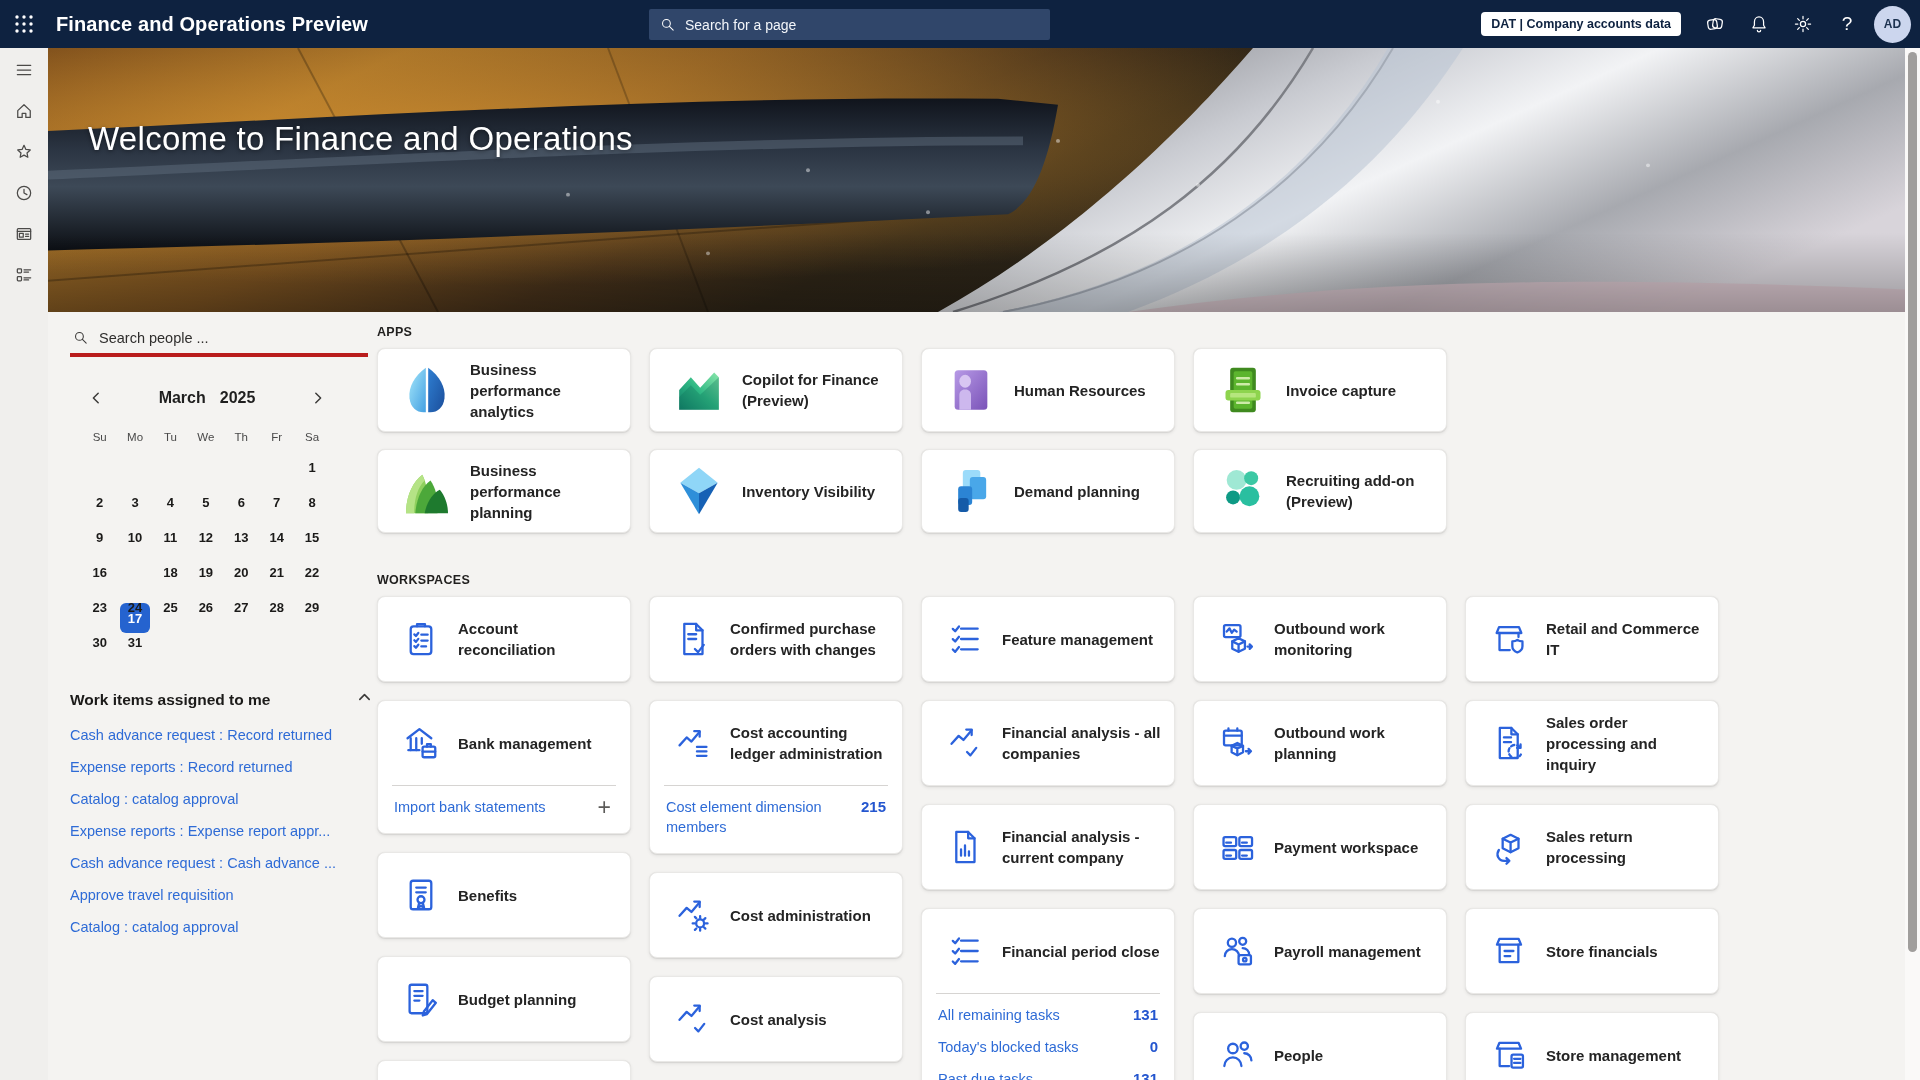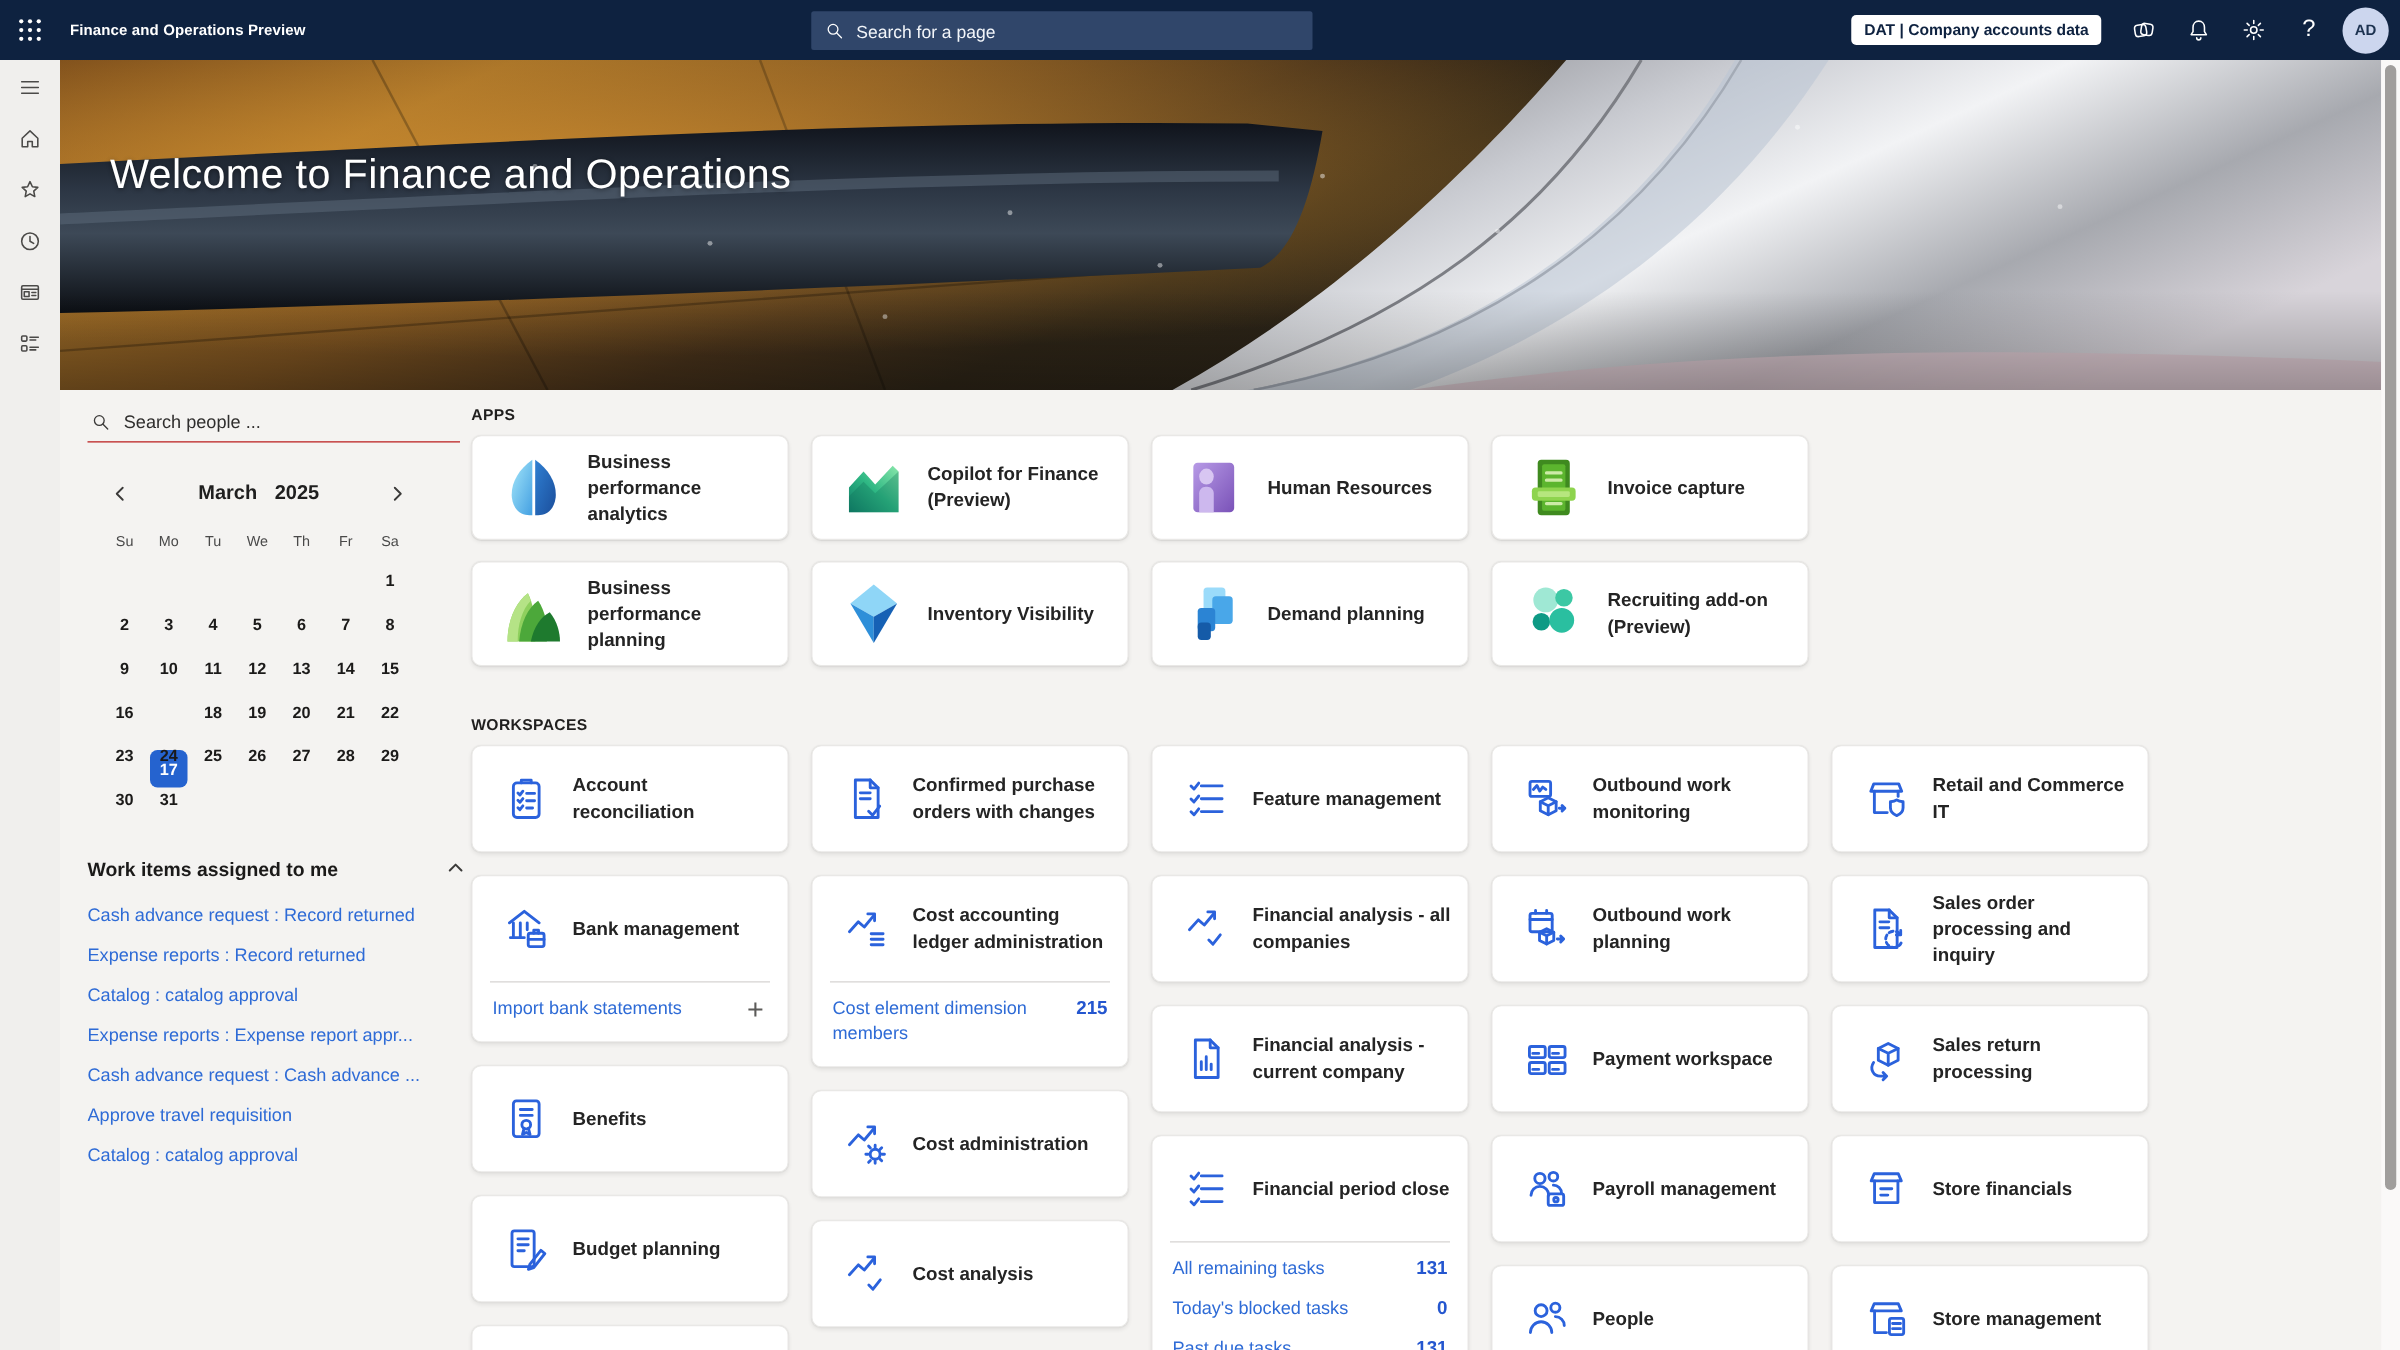--- a/index.html
+++ b/index.html
@@ -6,21 +6,21 @@
   html,body { margin:0; padding:0; }
   body {
     width:1920px; height:1080px; overflow:hidden; position:relative;
     font-family:"Liberation Sans","DejaVu Sans",sans-serif;
     background:var(--page-bg,#f4f3f1); color:#242424;
   }
   
   .topbar { position:absolute; left:0; top:0; right:0; height:48px;
     background:var(--header-bg,#0e2240); color:#fff; display:flex; align-items:center; z-index:30; }
   .waffle { width:48px; height:48px; display:grid; place-items:center; background:none; border:none; cursor:pointer; color:#fff; }
-  .app-title { font-size:12px; font-weight:700; margin-left:8px; white-space:nowrap; letter-spacing:.1px; }
+  .app-title { font-size:20px; font-weight:700; margin-left:8px; white-space:nowrap; letter-spacing:.1px; }
   .hsearch { position:absolute; left:649px; top:9px; width:401px; height:31px; background:#30466a;
     border-radius:2px; display:flex; align-items:center; padding:0 10px; gap:9px; font-size:14px; color:#f3f6fa; cursor:text; }
   .hsearch svg { width:16px; height:16px; stroke:#fff; }
   .hright { position:absolute; right:4px; top:0; height:48px; display:flex; align-items:center;padding-left:36px; }
   .env-badge { background:#fff; color:#0e2240; font-size:12.5px; font-weight:700; padding:5px 10px;
     border-radius:4px; margin-right:12px; white-space:nowrap; cursor:pointer; }
   .hbtn { width:44px; height:48px; display:grid; place-items:center; background:none; border:none; cursor:pointer; color:#fff; }
   .hbtn svg { width:20px; height:20px; stroke:#fff; fill:none; stroke-width:1.5; stroke-linecap:round; stroke-linejoin:round; }
   .qmark { font-size:19px; color:#fff; font-weight:400; }
   .avatar { width:37px; height:37px; border-radius:50%; background:#ccd6ee; color:#1c3250; display:grid;
@@ -32,21 +32,21 @@
   .rail svg { width:21px; height:21px; fill:none; stroke:currentColor; stroke-width:1.5; stroke-linecap:round; stroke-linejoin:round; }
   
   .content { position:absolute; left:48px; top:48px; width:1857px; bottom:0; }
   .hero { position:relative; height:264px; overflow:hidden; }
   .hero svg.art { position:absolute; inset:0; width:100%; height:100%; }
   .hero h1 { position:absolute; left:40px; top:72px; margin:0; color:#fff; font-size:33px; font-weight:300;
     letter-spacing:.3px; text-shadow:0 1px 4px rgba(0,0,0,.45); }
   .cols { display:flex; }
   
   .leftpanel { width:329px; flex:none; padding:13px 0 0 22px; }
-  .psearch { display:flex; align-items:center; gap:10px; width:298px; border-bottom:1px solid #b91c1c;
+  .psearch { display:flex; align-items:center; gap:10px; width:298px; border-bottom:4px solid #b91c1c;
     padding:4px 2px 7px 2px; color:#2f2e2d; font-size:14.5px; cursor:text; }
   .psearch svg { width:17px; height:17px; stroke:#3b3a39; fill:none; stroke-width:1.5; stroke-linecap:round; }
   .calendar { margin:27px 0 0 12px; width:250px; }
   .cal-head { display:flex; align-items:center;justify-content:flex-end; }
   .cal-title { flex:1; text-align:center; font-size:16px; font-weight:700; color:#1f1f1f; }
   .cal-title span { margin:0 7px; }
   .cal-nav { width:28px; height:28px; background:none; border:none; cursor:pointer; color:#3b3a39; display:grid; place-items:center; }
   .cal-nav svg { width:14px; height:14px; fill:none; stroke:currentColor; stroke-width:1.7; stroke-linecap:round; stroke-linejoin:round; }
   .cal-grid { margin-top:12px; display:grid; grid-template-columns:repeat(7,35.4px); }
   .cal-wd { height:26px; display:grid; place-items:center; font-size:11.5px; color:#494949; }

